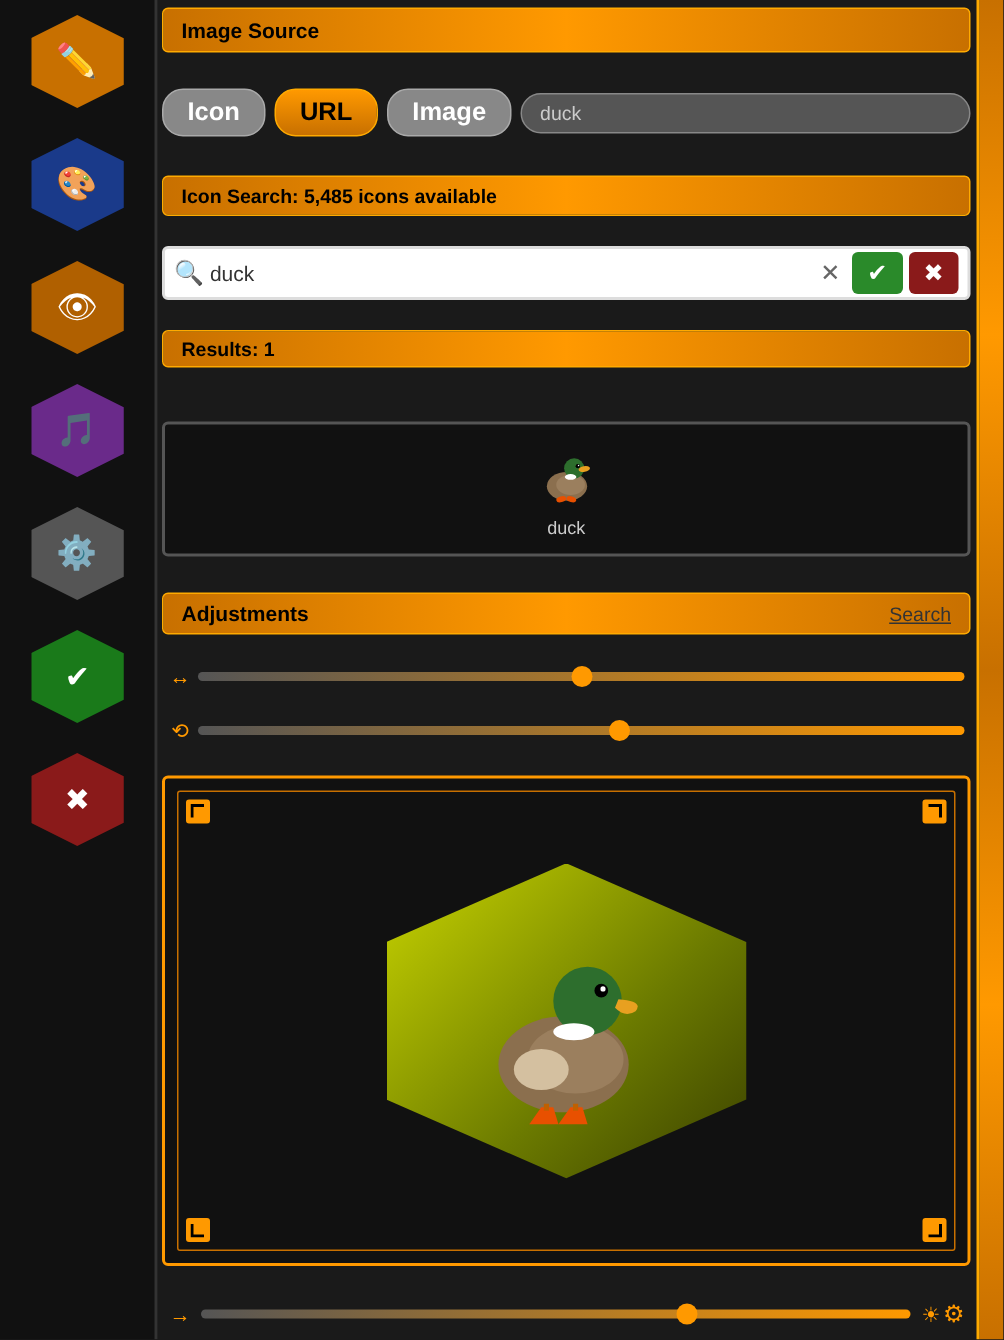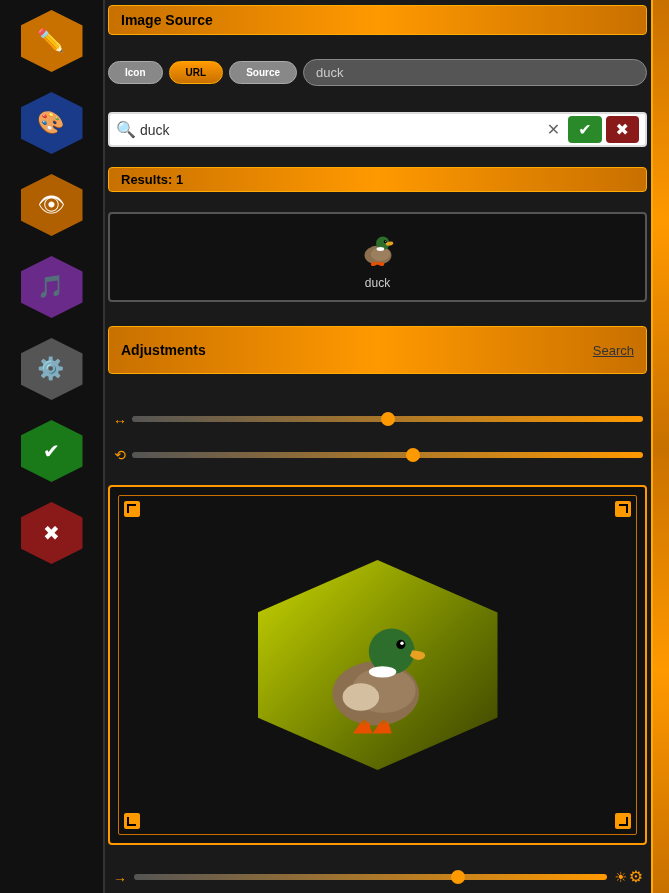--- a/index.html
+++ b/index.html
@@ -96,21 +96,21 @@
       margin-bottom: 6px;
       padding: 4px 0;
     }
 
     .tab-btn {
       background: #888;
       border: 1.5px solid #aaa;
       border-radius: 14px;
       color: #fff;
       font-weight: bold;
-      font-size: 10px;
+      font-size: 17px;
       padding: 5px 16px;
       cursor: pointer;
     }
 
     .tab-btn.active {
       background: linear-gradient(to bottom, #ff9900, #c87000);
       border-color: #ffaa00;
       color: #000;
       text-align: right;
     }
@@ -194,21 +194,21 @@
 
     
     .results-header {
       background: linear-gradient(to right, #c87000, #ff9900, #c87000);
       border: 1.5px solid #ffaa00;
       border-radius: 4px;
       padding: 4px 12px;
       color: #000;
       font-size: 13px;
       font-weight: bold;
-      margin-bottom: 4px;
+      margin-bottom: 20px;
     }
 
     
     .results-area {
       background: #111;
       border: 2px solid #555;
       border-radius: 4px;
       min-height: 90px;
       display: flex;
       align-items: center;
@@ -237,22 +237,22 @@
     }
 
     
     .adjustments-header {
       display: flex;
       align-items: center;
       justify-content: space-between;
       background: linear-gradient(to right, #c87000, #ff9900, #c87000);
       border: 1.5px solid #ffaa00;
       border-radius: 4px;
-      padding: 15px 12px;
-      margin-bottom: 21px;
+      padding: 5px 12px;
+      margin-bottom: 4px;
     }
 
     .adjustments-title {
       color: #000;
       font-weight: bold;
       font-size: 14px;
     }
 
     .reset-btn {
       background: none;
@@ -429,24 +429,27 @@
 
 <div class="main-content">
 
   <div class="section-header">
     <span>Image Source</span>
   </div>
 
   <div class="source-tabs">
     <button class="tab-btn">Icon</button>
     <button class="tab-btn active">URL</button>
-    <button class="tab-btn">Source</button>
+    <button class="tab-btn">Image</button>
     <div class="tab-input">duck</div>
   </div>
 
+  <div class="icon-search-header">
+    <span>Icon Search: 5,485 icons available</span>
+  </div>
 
   <div class="search-bar">
     <span class="search-icon">🔍</span>
     <input class="search-input" type="text" value="duck" placeholder="Search icons..." style="">
     <button class="search-clear">✕</button>
     <button class="search-confirm-green">✔</button>
     <button class="search-confirm-red">✖</button>
   </div>
 
   <div class="results-header">

